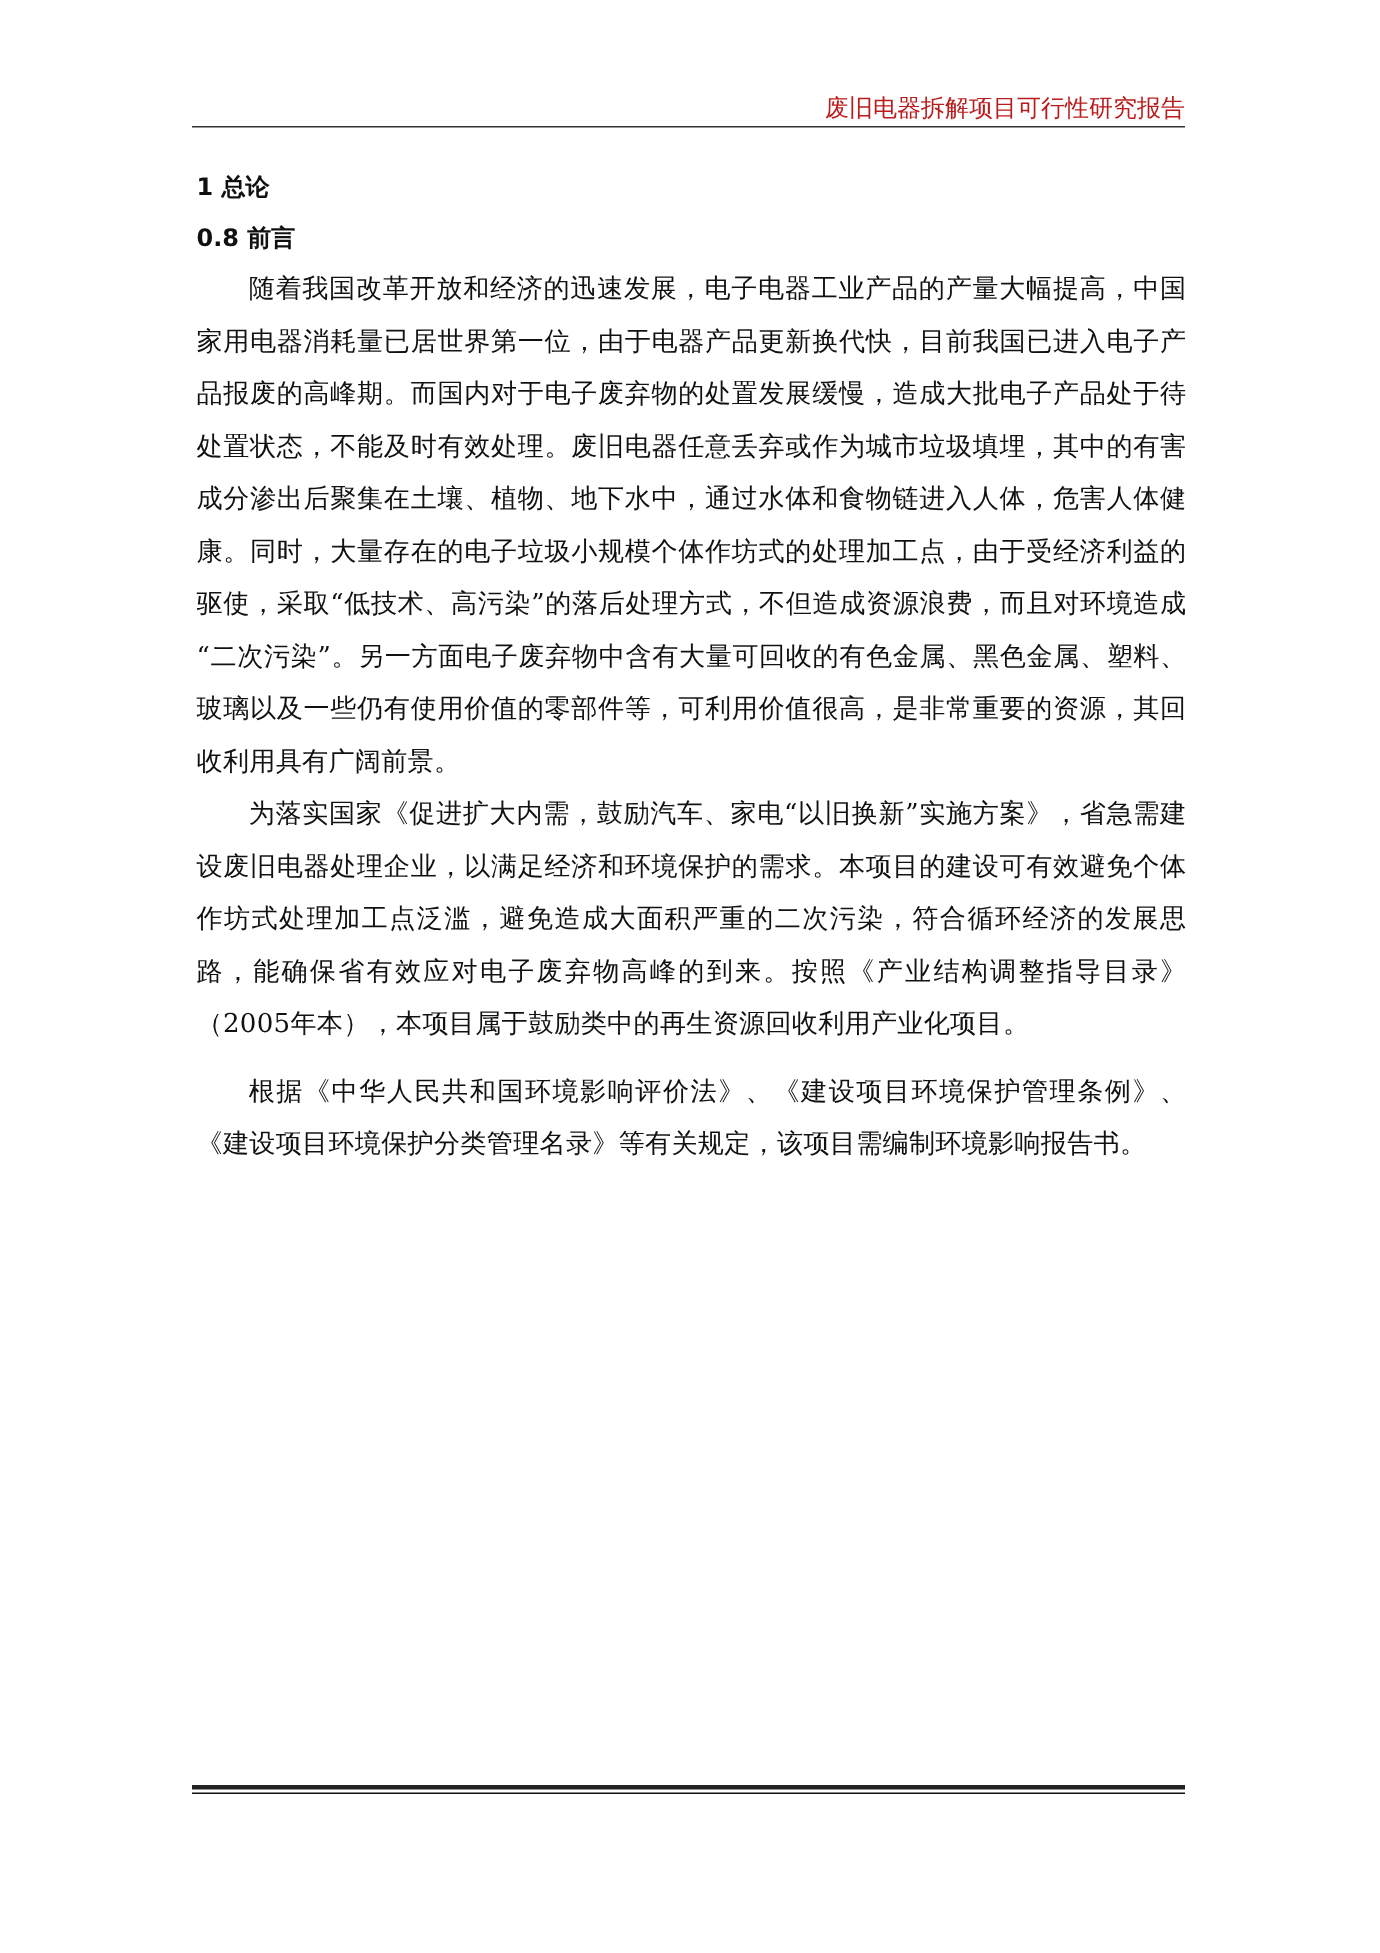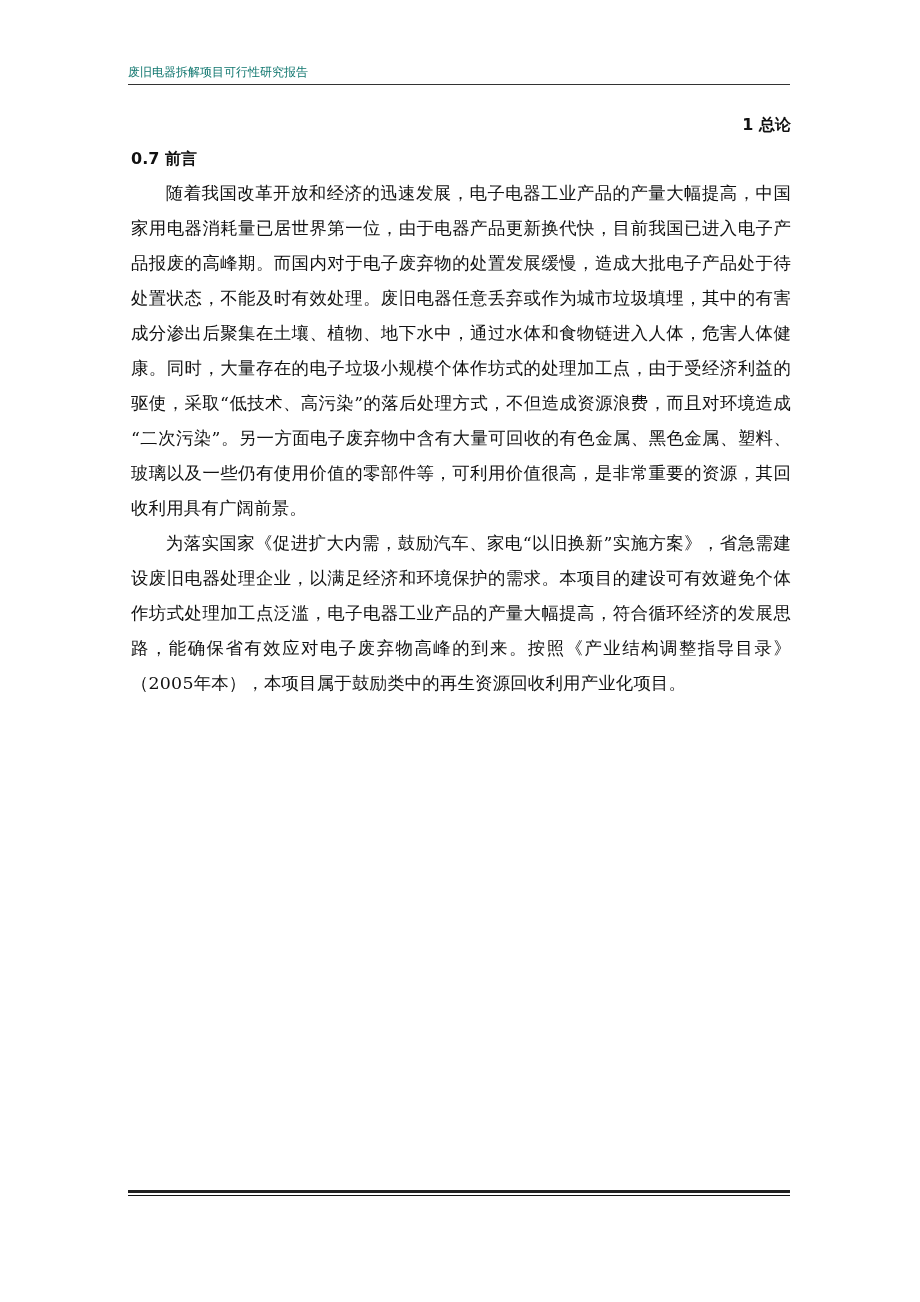--- a/index.html
+++ b/index.html
@@ -13,23 +13,23 @@
       position: relative;
       overflow: hidden;
       font-family: "DejaVu Serif", "Liberation Serif", serif;
       color: #111111;
     }
     .page-header {
       position: absolute;
       left: 128px;
       top: 62px;
       width: 662px;
-      text-align: left;
-      font-size: 12px;
-      color: #0f766e;
+      text-align: right;
+      font-size: 16px;
+      color: #b91c1c;
       line-height: 20px;
     }
     .header-rule {
       position: absolute;
       left: 128px;
       top: 84px;
       width: 662px;
       height: 0;
       border-top: 1.5px solid #333;
     }
@@ -39,21 +39,21 @@
       top: 104px;
       width: 660px;
     }
     .h1, .h2 {
       font-family: "DejaVu Sans", "Liberation Sans", sans-serif;
       font-weight: bold;
       font-size: 16px;
       line-height: 34px;
       margin: 0;
     }
-    .h1 { margin-top: 4px; text-align: right; }
+    .h1 { margin-top: 4px; }
     .para {
       font-size: 17.4px;
       line-height: 35px;
       text-indent: 2em;
       margin: 0;
       text-align: justify;
       letter-spacing: 0.2px;
     }
     .para.gap { margin-top: 10px; }
     .footer-rule-thick {
@@ -74,19 +74,20 @@
     }
   </style>
 </head>
 <body>
 
 <div class="page-header">废旧电器拆解项目可行性研究报告</div>
 <div class="header-rule"></div>
 
 <div class="content">
   <p class="h1">1 总论</p>
-  <p class="h2">0.7 前言</p>
+  <p class="h2">0.8 前言</p>
   <p class="para">随着我国改革开放和经济的迅速发展，电子电器工业产品的产量大幅提高，中国家用电器消耗量已居世界第一位，由于电器产品更新换代快，目前我国已进入电子产品报废的高峰期。而国内对于电子废弃物的处置发展缓慢，造成大批电子产品处于待处置状态，不能及时有效处理。废旧电器任意丢弃或作为城市垃圾填埋，其中的有害成分渗出后聚集在土壤、植物、地下水中，通过水体和食物链进入人体，危害人体健康。同时，大量存在的电子垃圾小规模个体作坊式的处理加工点，由于受经济利益的驱使，采取“低技术、高污染”的落后处理方式，不但造成资源浪费，而且对环境造成 “二次污染”。另一方面电子废弃物中含有大量可回收的有色金属、黑色金属、塑料、玻璃以及一些仍有使用价值的零部件等，可利用价值很高，是非常重要的资源，其回收利用具有广阔前景。</p>
-  <p class="para">为落实国家《促进扩大内需，鼓励汽车、家电“以旧换新”实施方案》，省急需建设废旧电器处理企业，以满足经济和环境保护的需求。本项目的建设可有效避免个体作坊式处理加工点泛滥，电子电器工业产品的产量大幅提高，符合循环经济的发展思路，能确保省有效应对电子废弃物高峰的到来。按照《产业结构调整指导目录》（2005年本），本项目属于鼓励类中的再生资源回收利用产业化项目。</p>
+  <p class="para">为落实国家《促进扩大内需，鼓励汽车、家电“以旧换新”实施方案》，省急需建设废旧电器处理企业，以满足经济和环境保护的需求。本项目的建设可有效避免个体作坊式处理加工点泛滥，避免造成大面积严重的二次污染，符合循环经济的发展思路，能确保省有效应对电子废弃物高峰的到来。按照《产业结构调整指导目录》（2005年本），本项目属于鼓励类中的再生资源回收利用产业化项目。</p>
+  <p class="para gap">根据《中华人民共和国环境影响评价法》、《建设项目环境保护管理条例》、《建设项目环境保护分类管理名录》等有关规定，该项目需编制环境影响报告书。</p>
 </div>
 
 <div class="footer-rule-thick"></div>
 <div class="footer-rule-thin"></div>
 
 </body></html>

